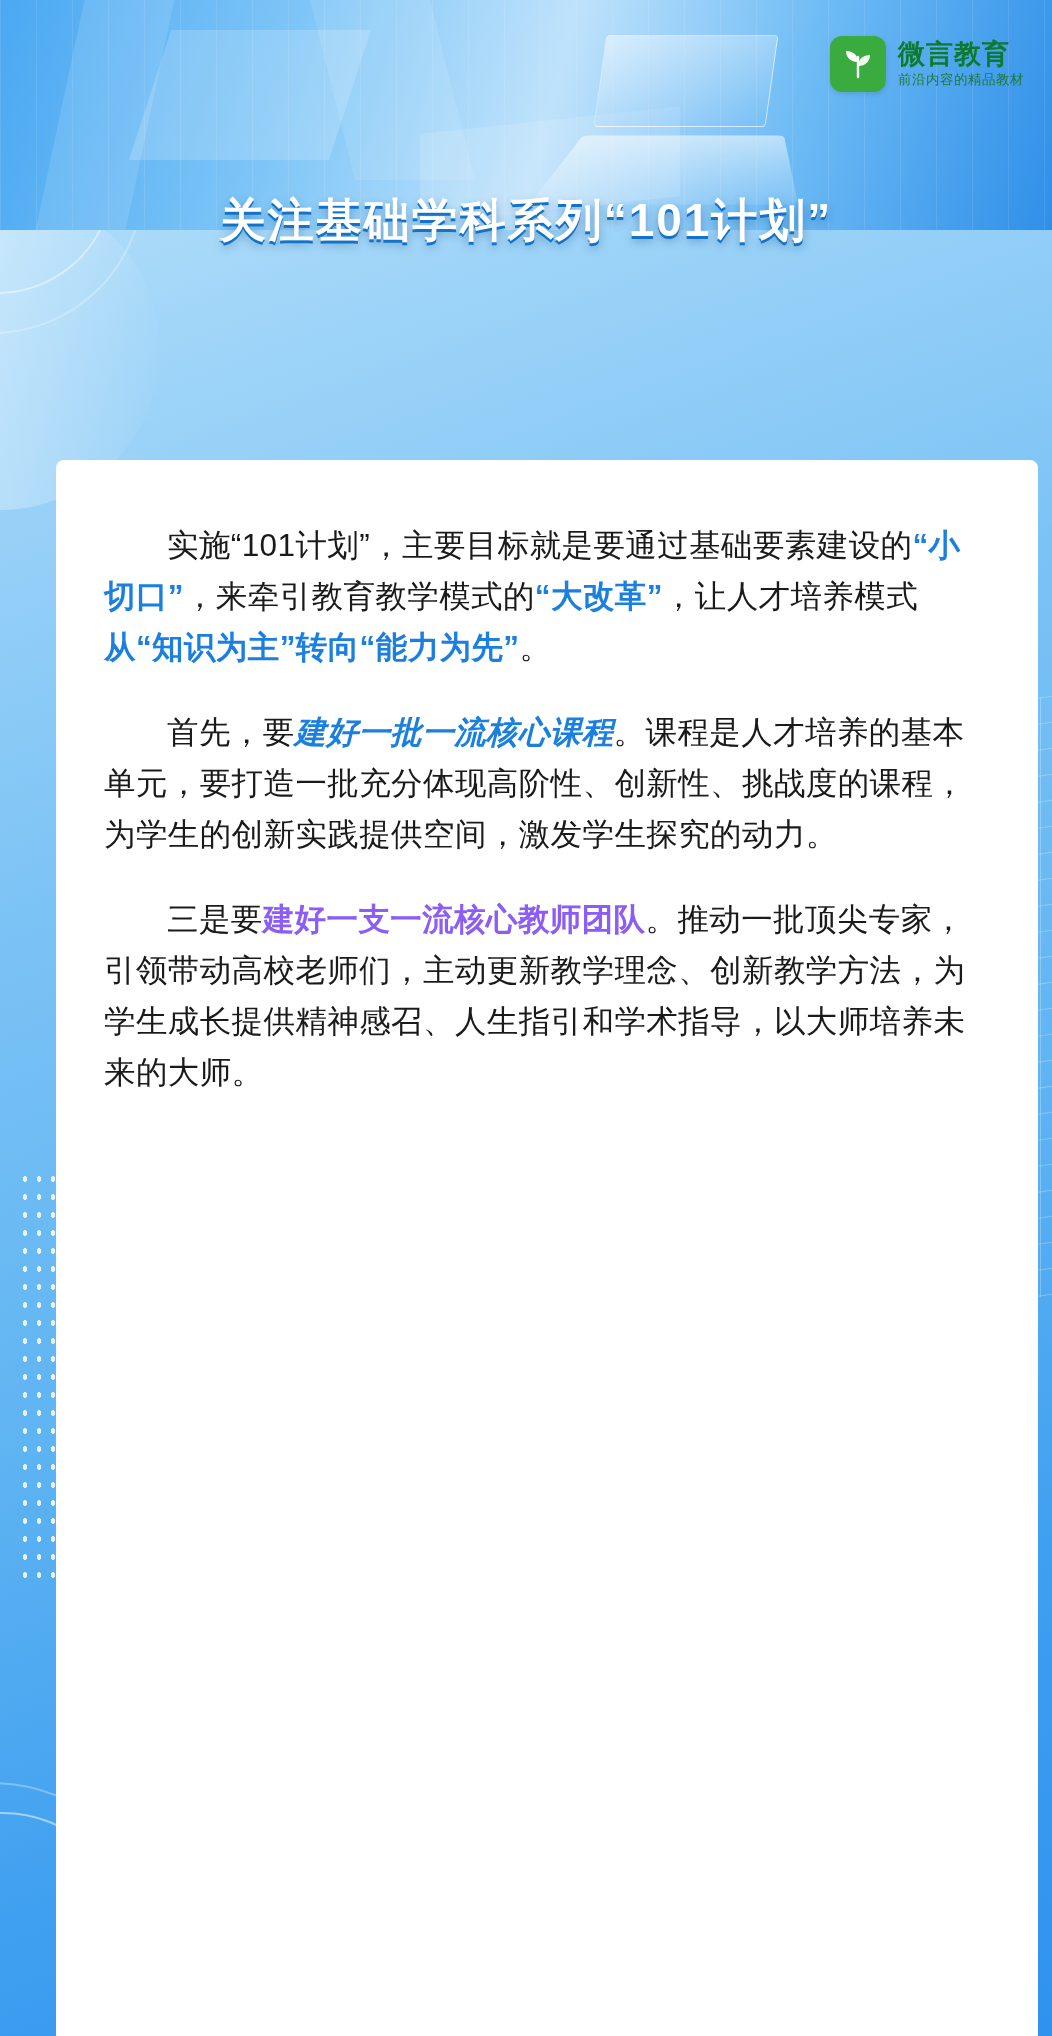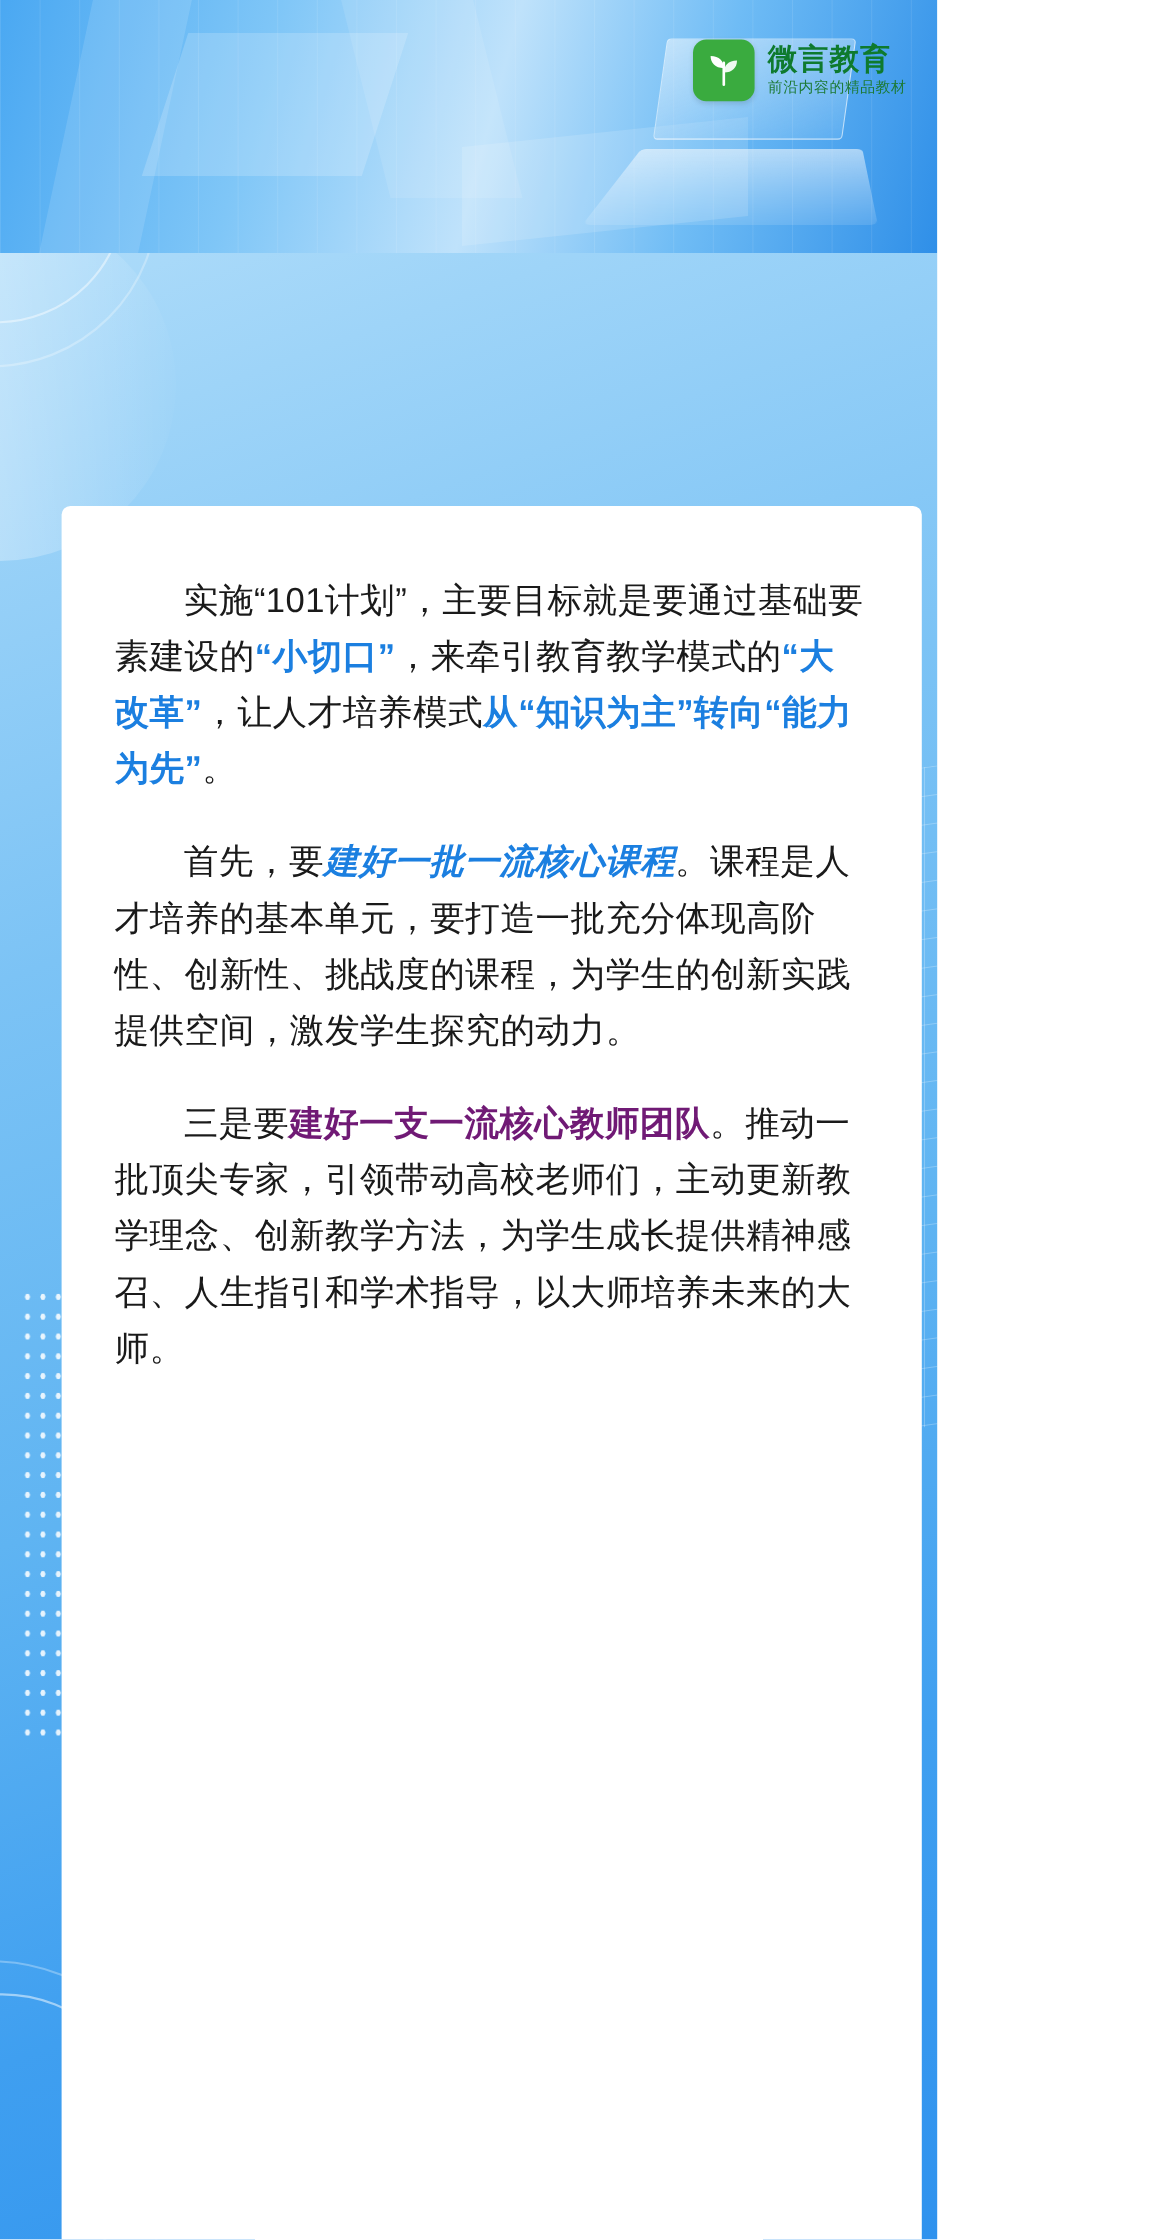--- a/index.html
+++ b/index.html
@@ -5,21 +5,21 @@
   html, body {
     margin: 0;
     padding: 0;
     background: #ffffff;
   }
   body {
     font-family: "Liberation Sans", "DejaVu Sans", sans-serif;
   }
   .poster {
     position: relative;
-    width: 852px;
+    width: 1052px;
     height: 2036px;
     overflow: hidden;
     background: linear-gradient(160deg, #bfe4fb 0%, #9ed4f8 18%, #7cc3f5 38%, #5fb4f2 60%, #3f9ff0 80%, #2f92ee 100%);
   }
   
   .bg-deco {
     position: absolute;
     inset: 0;
     overflow: hidden;
   }
@@ -240,23 +240,24 @@
         <path d="M17 15 C9 15 5 10 5 4 C13 4 17 9 17 15 Z" fill="#ffffff"></path>
         <path d="M17 19 C25 19 29 14 29 8 C21 8 17 13 17 19 Z" fill="#ffffff" opacity="0.92"></path>
       </svg>
     </div>
     <div class="logo-text">
       <div class="logo-title">微言教育</div>
       <div class="logo-sub">前沿内容的精品教材</div>
     </div>
   </div>
 
+  <div class="main-title">关注基础学科系列“101计划”</div>
 
 
   <div class="content-card">
     <div id="paragraphs">
         <div class="para"><span>实施“101计划”，主要目标就是要通过基础要素建设的</span><span class="hl" style="color: rgb(27, 127, 224);">“小切口”</span><span>，来牵引教育教学模式的</span><span class="hl" style="color: rgb(27, 127, 224);">“大改革”</span><span>，让人才培养模式</span><span class="hl" style="color: rgb(27, 127, 224); text-align: right;">从“知识为主”转向“能力为先”</span><span>。</span></div>
         <div class="para"><span>首先，要</span><span class="hl" style="color: rgb(27, 127, 224); font-style: italic;">建好一批一流核心课程</span><span>。课程是人才培养的基本单元，要打造一批充分体现高阶性、创新性、挑战度的课程，为学生的创新实践提供空间，激发学生探究的动力。</span></div>
-        <div class="para"><span>三是要</span><span class="hl" style="color: #701a75; margin-top: 29px;">建好一支一流核心教师团队</span><span>。推动一批顶尖专家，引领带动高校老师们，主动更新教学理念、创新教学方法，为学生成长提供精神感召、人生指引和学术指导，以大师培养未来的大师。</span></div>
+        <div class="para"><span>三是要</span><span class="hl" style="color: #8b5cf6; margin-top: 29px;">建好一支一流核心教师团队</span><span>。推动一批顶尖专家，引领带动高校老师们，主动更新教学理念、创新教学方法，为学生成长提供精神感召、人生指引和学术指导，以大师培养未来的大师。</span></div>
       </div>
   </div>
 
 </div>
 
 </body></html>

